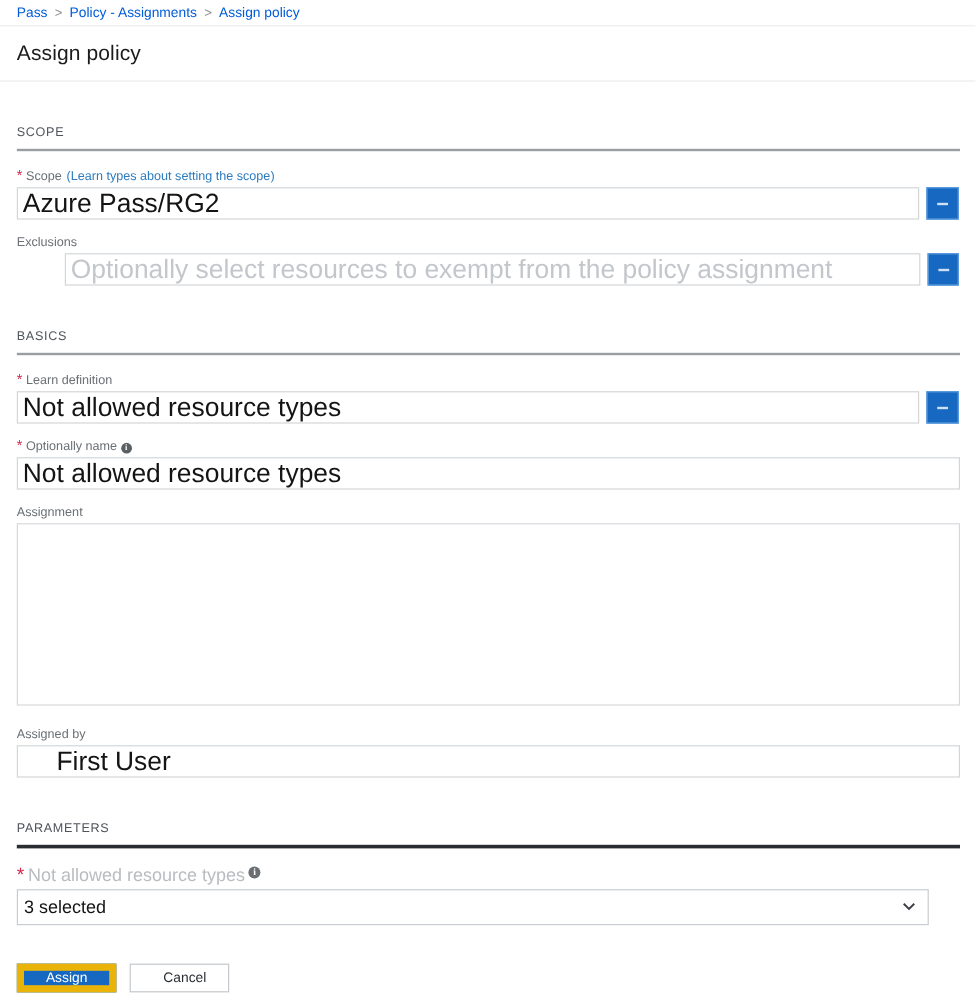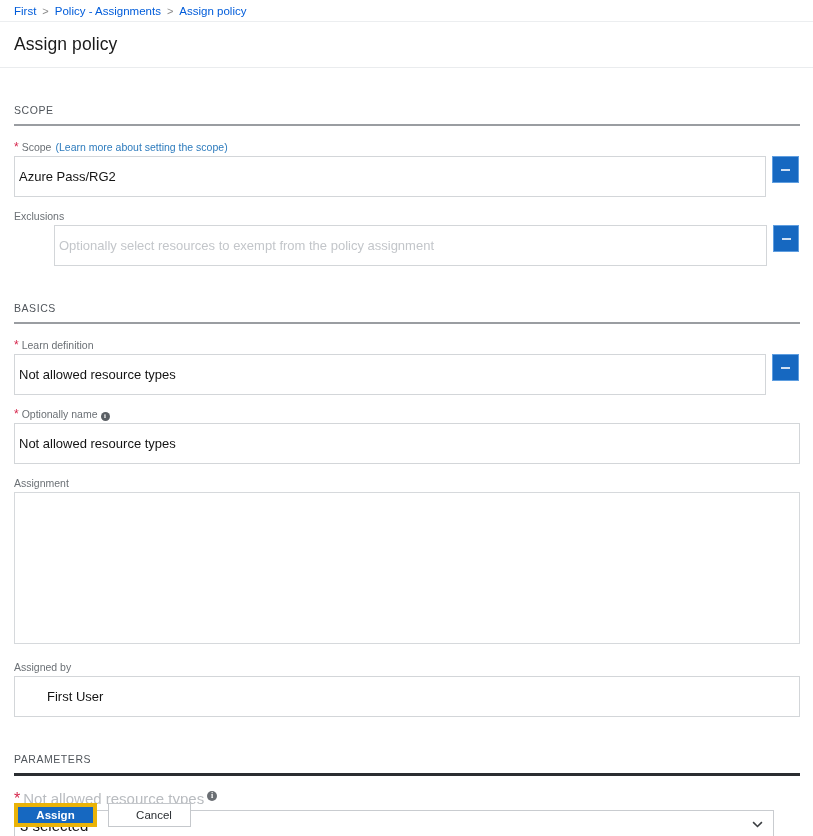--- a/index.html
+++ b/index.html
@@ -109,25 +109,25 @@
   }
 
   .input-row {
     display: flex;
     align-items: stretch;
     gap: 6px;
   }
 
   .txt {
     box-sizing: border-box;
-    height: 41px;
+    height: 27px;
     border: 1px solid #d3d6d9;
     background: #ffffff;
     font-family: "Liberation Sans", sans-serif;
-    font-size: 13px;
+    font-size: 22px;
     color: #141414;
     padding: 0 4px;
     outline: none;
     line-height: 25px;
   }
   .txt::placeholder { color: #c3c6ca; }
   .txt.muted { color: #c3c6ca; }
 
   .picker-btn {
     width: 27px;
@@ -216,55 +216,55 @@
     font-size: 11.5px;
     height: 24px;
     min-width: 83px;
     cursor: pointer;
     padding: 0 10px;
     box-sizing: border-box;
   }
   .btn-primary {
     background: #1668c1;
     color: #ffffff;
-    border: 4px solid #eab308;
-    font-weight: bold;
+    border: 6px solid #eab308;
+    font-weight: normal;
   }
   .btn-secondary {
     background: #ffffff;
     color: #2b2f33;
     border: 1px solid #c5c8cc;
     padding-left: 19px;
   }
 </style>
 </head>
 <body>
 
 <div class="breadcrumb">
-  <span class="crumb-link">First</span>
+  <span class="crumb-link">Pass</span>
   <span class="crumb-sep">&gt;</span>
   <span class="crumb-link">Policy - Assignments</span>
   <span class="crumb-sep">&gt;</span>
   <span class="crumb-current">Assign policy</span>
 </div>
 
 <div class="title-bar">
   <span class="page-title">Assign policy</span>
 </div>
 
 <div class="form">
 
   <div class="section-head">SCOPE</div>
   <div class="divider"></div>
 
   <div class="field">
     <div class="flabel">
       <span class="req">*</span>
       <span>Scope</span>
-      <span class="label-link" style="margin-left:4px">(Learn more about setting the scope)</span>
+      <span class="label-link" style="margin-left:4px">(Learn types about setting the scope)</span>
     </div>
     <div class="input-row">
       <input class="txt" style="width: 757px;" type="text" value="Azure Pass/RG2">
       <button class="picker-btn">
         <span class="picker-glyph"></span>
       </button>
     </div>
   </div>
 
   <div class="field">

